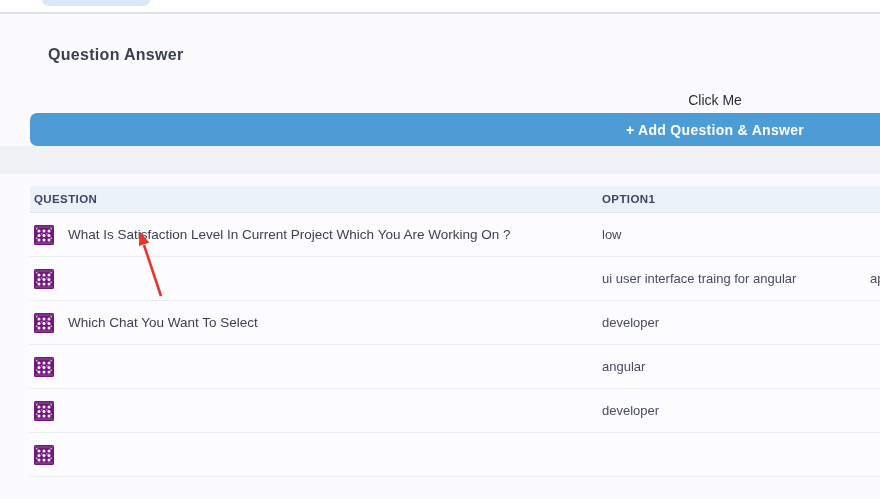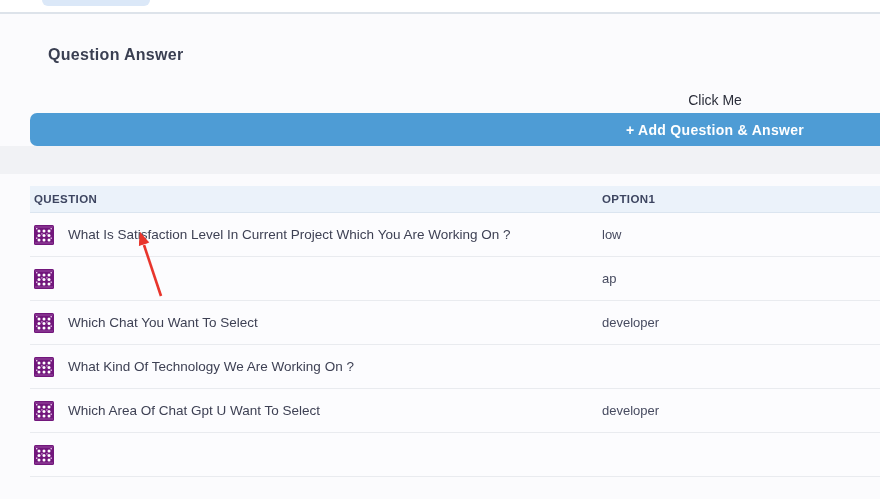--- a/index.html
+++ b/index.html
@@ -158,20 +158,21 @@
         <circle cx="10" cy="15" r="1.5" fill="#ffffff"></circle>
         <circle cx="15" cy="15" r="1.5" fill="#ffffff"></circle>
         <rect x="2" y="3" width="1.4" height="1.4" fill="#e9c8ee"></rect>
         <rect x="16.5" y="3" width="1.4" height="1.4" fill="#e9c8ee"></rect>
         <rect x="2" y="12.5" width="1.4" height="1.4" fill="#e9c8ee"></rect>
         <rect x="16.5" y="12.5" width="1.4" height="1.4" fill="#e9c8ee"></rect>
         <rect x="7.3" y="8.3" width="1.2" height="1.2" fill="#e9c8ee"></rect>
         <rect x="12.3" y="8.3" width="1.2" height="1.2" fill="#e9c8ee"></rect>
       </svg>
     </div>
+    <div class="cell col-o1 opt-text">ui user interface traing for angular</div>
     <div class="cell col-o2 opt-text">ap</div>
   </div>
         <div class="t-row">
     <div class="cell col-q q-cell">
       <svg class="row-icon" viewBox="0 0 20 20">
         <rect width="20" height="20" rx="1.5" fill="#72177c"></rect>
         <rect x="1" y="1" width="18" height="2" fill="#8d3d96" opacity="0.7"></rect>
         <rect x="1" y="17" width="18" height="2" fill="#8d3d96" opacity="0.7"></rect>
         <circle cx="5" cy="6" r="1.5" fill="#ffffff"></circle>
         <circle cx="10" cy="6" r="1.5" fill="#ffffff"></circle>
@@ -209,47 +210,46 @@
         <circle cx="5" cy="15" r="1.5" fill="#ffffff"></circle>
         <circle cx="10" cy="15" r="1.5" fill="#ffffff"></circle>
         <circle cx="15" cy="15" r="1.5" fill="#ffffff"></circle>
         <rect x="2" y="3" width="1.4" height="1.4" fill="#e9c8ee"></rect>
         <rect x="16.5" y="3" width="1.4" height="1.4" fill="#e9c8ee"></rect>
         <rect x="2" y="12.5" width="1.4" height="1.4" fill="#e9c8ee"></rect>
         <rect x="16.5" y="12.5" width="1.4" height="1.4" fill="#e9c8ee"></rect>
         <rect x="7.3" y="8.3" width="1.2" height="1.2" fill="#e9c8ee"></rect>
         <rect x="12.3" y="8.3" width="1.2" height="1.2" fill="#e9c8ee"></rect>
       </svg>
-      <span class="q-text">What Kind Of Technology We Are Working On ?</span>
-    </div>
-    <div class="cell col-o2 opt-text"></div>
-  </div>
-        <div class="t-row">
-    <div class="cell col-q q-cell">
-      <svg class="row-icon" viewBox="0 0 20 20">
-        <rect width="20" height="20" rx="1.5" fill="#72177c"></rect>
-        <rect x="1" y="1" width="18" height="2" fill="#8d3d96" opacity="0.7"></rect>
-        <rect x="1" y="17" width="18" height="2" fill="#8d3d96" opacity="0.7"></rect>
-        <circle cx="5" cy="6" r="1.5" fill="#ffffff"></circle>
-        <circle cx="10" cy="6" r="1.5" fill="#ffffff"></circle>
-        <circle cx="15" cy="6" r="1.5" fill="#ffffff"></circle>
-        <circle cx="5" cy="10.5" r="1.5" fill="#ffffff"></circle>
-        <circle cx="10" cy="10.5" r="1.5" fill="#ffffff"></circle>
-        <circle cx="15" cy="10.5" r="1.5" fill="#ffffff"></circle>
-        <circle cx="5" cy="15" r="1.5" fill="#ffffff"></circle>
-        <circle cx="10" cy="15" r="1.5" fill="#ffffff"></circle>
-        <circle cx="15" cy="15" r="1.5" fill="#ffffff"></circle>
-        <rect x="2" y="3" width="1.4" height="1.4" fill="#e9c8ee"></rect>
-        <rect x="16.5" y="3" width="1.4" height="1.4" fill="#e9c8ee"></rect>
-        <rect x="2" y="12.5" width="1.4" height="1.4" fill="#e9c8ee"></rect>
-        <rect x="16.5" y="12.5" width="1.4" height="1.4" fill="#e9c8ee"></rect>
-        <rect x="7.3" y="8.3" width="1.2" height="1.2" fill="#e9c8ee"></rect>
-        <rect x="12.3" y="8.3" width="1.2" height="1.2" fill="#e9c8ee"></rect>
-      </svg>
-      <span class="q-text">Which Area Of Chat Gpt U Want To Select</span>
+    </div>
+    <div class="cell col-o1 opt-text">angular</div>
+    <div class="cell col-o2 opt-text"></div>
+  </div>
+        <div class="t-row">
+    <div class="cell col-q q-cell">
+      <svg class="row-icon" viewBox="0 0 20 20">
+        <rect width="20" height="20" rx="1.5" fill="#72177c"></rect>
+        <rect x="1" y="1" width="18" height="2" fill="#8d3d96" opacity="0.7"></rect>
+        <rect x="1" y="17" width="18" height="2" fill="#8d3d96" opacity="0.7"></rect>
+        <circle cx="5" cy="6" r="1.5" fill="#ffffff"></circle>
+        <circle cx="10" cy="6" r="1.5" fill="#ffffff"></circle>
+        <circle cx="15" cy="6" r="1.5" fill="#ffffff"></circle>
+        <circle cx="5" cy="10.5" r="1.5" fill="#ffffff"></circle>
+        <circle cx="10" cy="10.5" r="1.5" fill="#ffffff"></circle>
+        <circle cx="15" cy="10.5" r="1.5" fill="#ffffff"></circle>
+        <circle cx="5" cy="15" r="1.5" fill="#ffffff"></circle>
+        <circle cx="10" cy="15" r="1.5" fill="#ffffff"></circle>
+        <circle cx="15" cy="15" r="1.5" fill="#ffffff"></circle>
+        <rect x="2" y="3" width="1.4" height="1.4" fill="#e9c8ee"></rect>
+        <rect x="16.5" y="3" width="1.4" height="1.4" fill="#e9c8ee"></rect>
+        <rect x="2" y="12.5" width="1.4" height="1.4" fill="#e9c8ee"></rect>
+        <rect x="16.5" y="12.5" width="1.4" height="1.4" fill="#e9c8ee"></rect>
+        <rect x="7.3" y="8.3" width="1.2" height="1.2" fill="#e9c8ee"></rect>
+        <rect x="12.3" y="8.3" width="1.2" height="1.2" fill="#e9c8ee"></rect>
+      </svg>
     </div>
     <div class="cell col-o1 opt-text">developer</div>
     <div class="cell col-o2 opt-text"></div>
   </div>
         <div class="t-row">
     <div class="cell col-q q-cell">
       <svg class="row-icon" viewBox="0 0 20 20">
         <rect width="20" height="20" rx="1.5" fill="#72177c"></rect>
         <rect x="1" y="1" width="18" height="2" fill="#8d3d96" opacity="0.7"></rect>
         <rect x="1" y="17" width="18" height="2" fill="#8d3d96" opacity="0.7"></rect>

